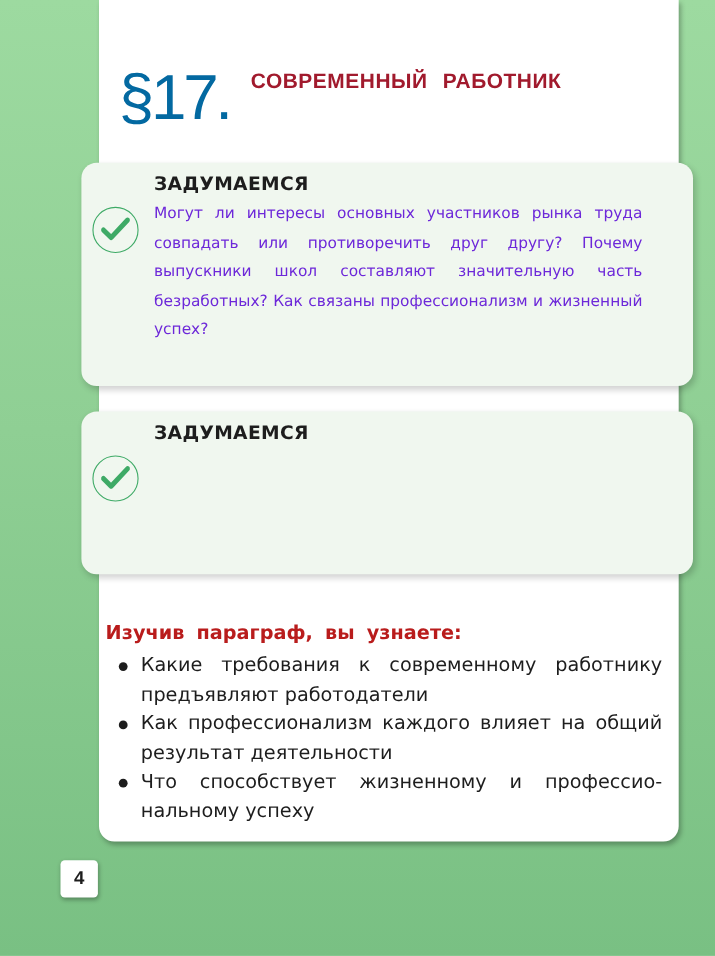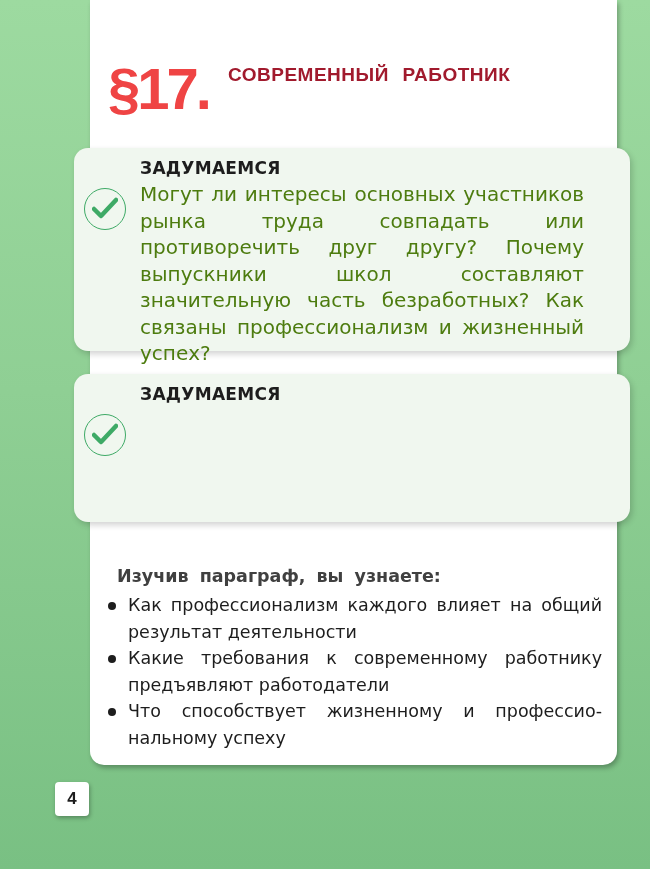--- a/index.html
+++ b/index.html
@@ -8,22 +8,22 @@
       background: linear-gradient(180deg, #9ddaa0 0%, #8fcf94 45%, #79c083 100%);
       font-family: "DejaVu Sans", sans-serif;
     }
     .page {
       position: absolute; left: 90px; top: 0; width: 527px; height: 765px;
       background: #ffffff; border-radius: 0 0 14px 14px;
       box-shadow: 2px 3px 5px rgba(0,0,0,0.28);
     }
     .section-num {
       position: absolute; left: 108px; top: 60px;
-      font-family: "Liberation Sans", sans-serif; font-weight: bold;
-      font-size: 58px; color: #ef4444; letter-spacing: -3px; line-height: 1;
+      font-family: "Liberation Sans", sans-serif; font-weight: normal;
+      font-size: 58px; color: #0369a1; letter-spacing: -3px; line-height: 1;
     }
     .section-title {
       position: absolute; left: 228px; top: 64px;
       font-family: "Liberation Sans", sans-serif; font-weight: bold;
       font-size: 19px; color: #a11a2d; letter-spacing: 0.5px; word-spacing: 8px;
     }
     .think-box {
       position: absolute; left: 74px; width: 556px;
       background: #f0f7ef; border-radius: 14px;
       box-shadow: 2px 3px 6px rgba(0,0,0,0.18);
@@ -36,26 +36,26 @@
     }
     .b1 .check { top: 40px; }
     .b2 .check { top: 40px; }
     .check svg { position: absolute; left: 7px; top: 8px; }
     .think-title {
       position: absolute; left: 66px; top: 10px;
       font-weight: bold; font-size: 17px; color: #1d1d1d; letter-spacing: 0.3px;
     }
     .think-text {
       position: absolute; left: 66px; top: 33px; width: 444px;
-      font-size: 20px; line-height: 26.5px; color: #4d7c0f;
+      font-size: 14px; line-height: 26.5px; color: #6d28d9;
       text-align: justify; text-align-last: left; hyphens: manual;
     }
     .learn-title {
-      position: absolute; left: 117px; top: 566px;
-      font-weight: bold; font-size: 17.5px; color: #404040; word-spacing: 5px;
+      position: absolute; left: 96px; top: 566px;
+      font-weight: bold; font-size: 17.5px; color: #b91c1c; word-spacing: 5px;
     }
     .learn-list {
       position: absolute; left: 106px; top: 592px; width: 496px;
       margin: 0; padding: 0; list-style: none;
     }
     .learn-list li {
       position: relative; padding-left: 22px;
       font-size: 17.5px; line-height: 26.5px; color: #1d1d1d;
       text-align: justify; text-align-last: left;
     }
@@ -93,18 +93,18 @@
   <div class="check">
     <svg width="26" height="22" viewBox="0 0 26 22">
       <path d="M2 12 L9 19 L24 3" fill="none" stroke="#3eaa66" stroke-width="4.5" stroke-linecap="round" stroke-linejoin="round"></path>
     </svg>
   </div>
   <div class="think-title">ЗАДУМАЕМСЯ</div>
 </div>
 
 <div class="learn-title">Изучив параграф, вы узнаете:</div>
 <ul class="learn-list">
+  <li><span class="bullet"></span><span>Какие требования к современному работнику предъявляют работодатели</span></li>
   <li><span class="bullet"></span><span>Как профессионализм каждого влияет на общий результат деятельности</span></li>
-  <li><span class="bullet"></span><span>Какие требования к современному работнику предъявляют работодатели</span></li>
   <li><span class="bullet"></span><span>Что способствует жизненному и профессио­нальному успеху</span></li>
 </ul>
 
 <div class="page-num">4</div>
 
 </body></html>

